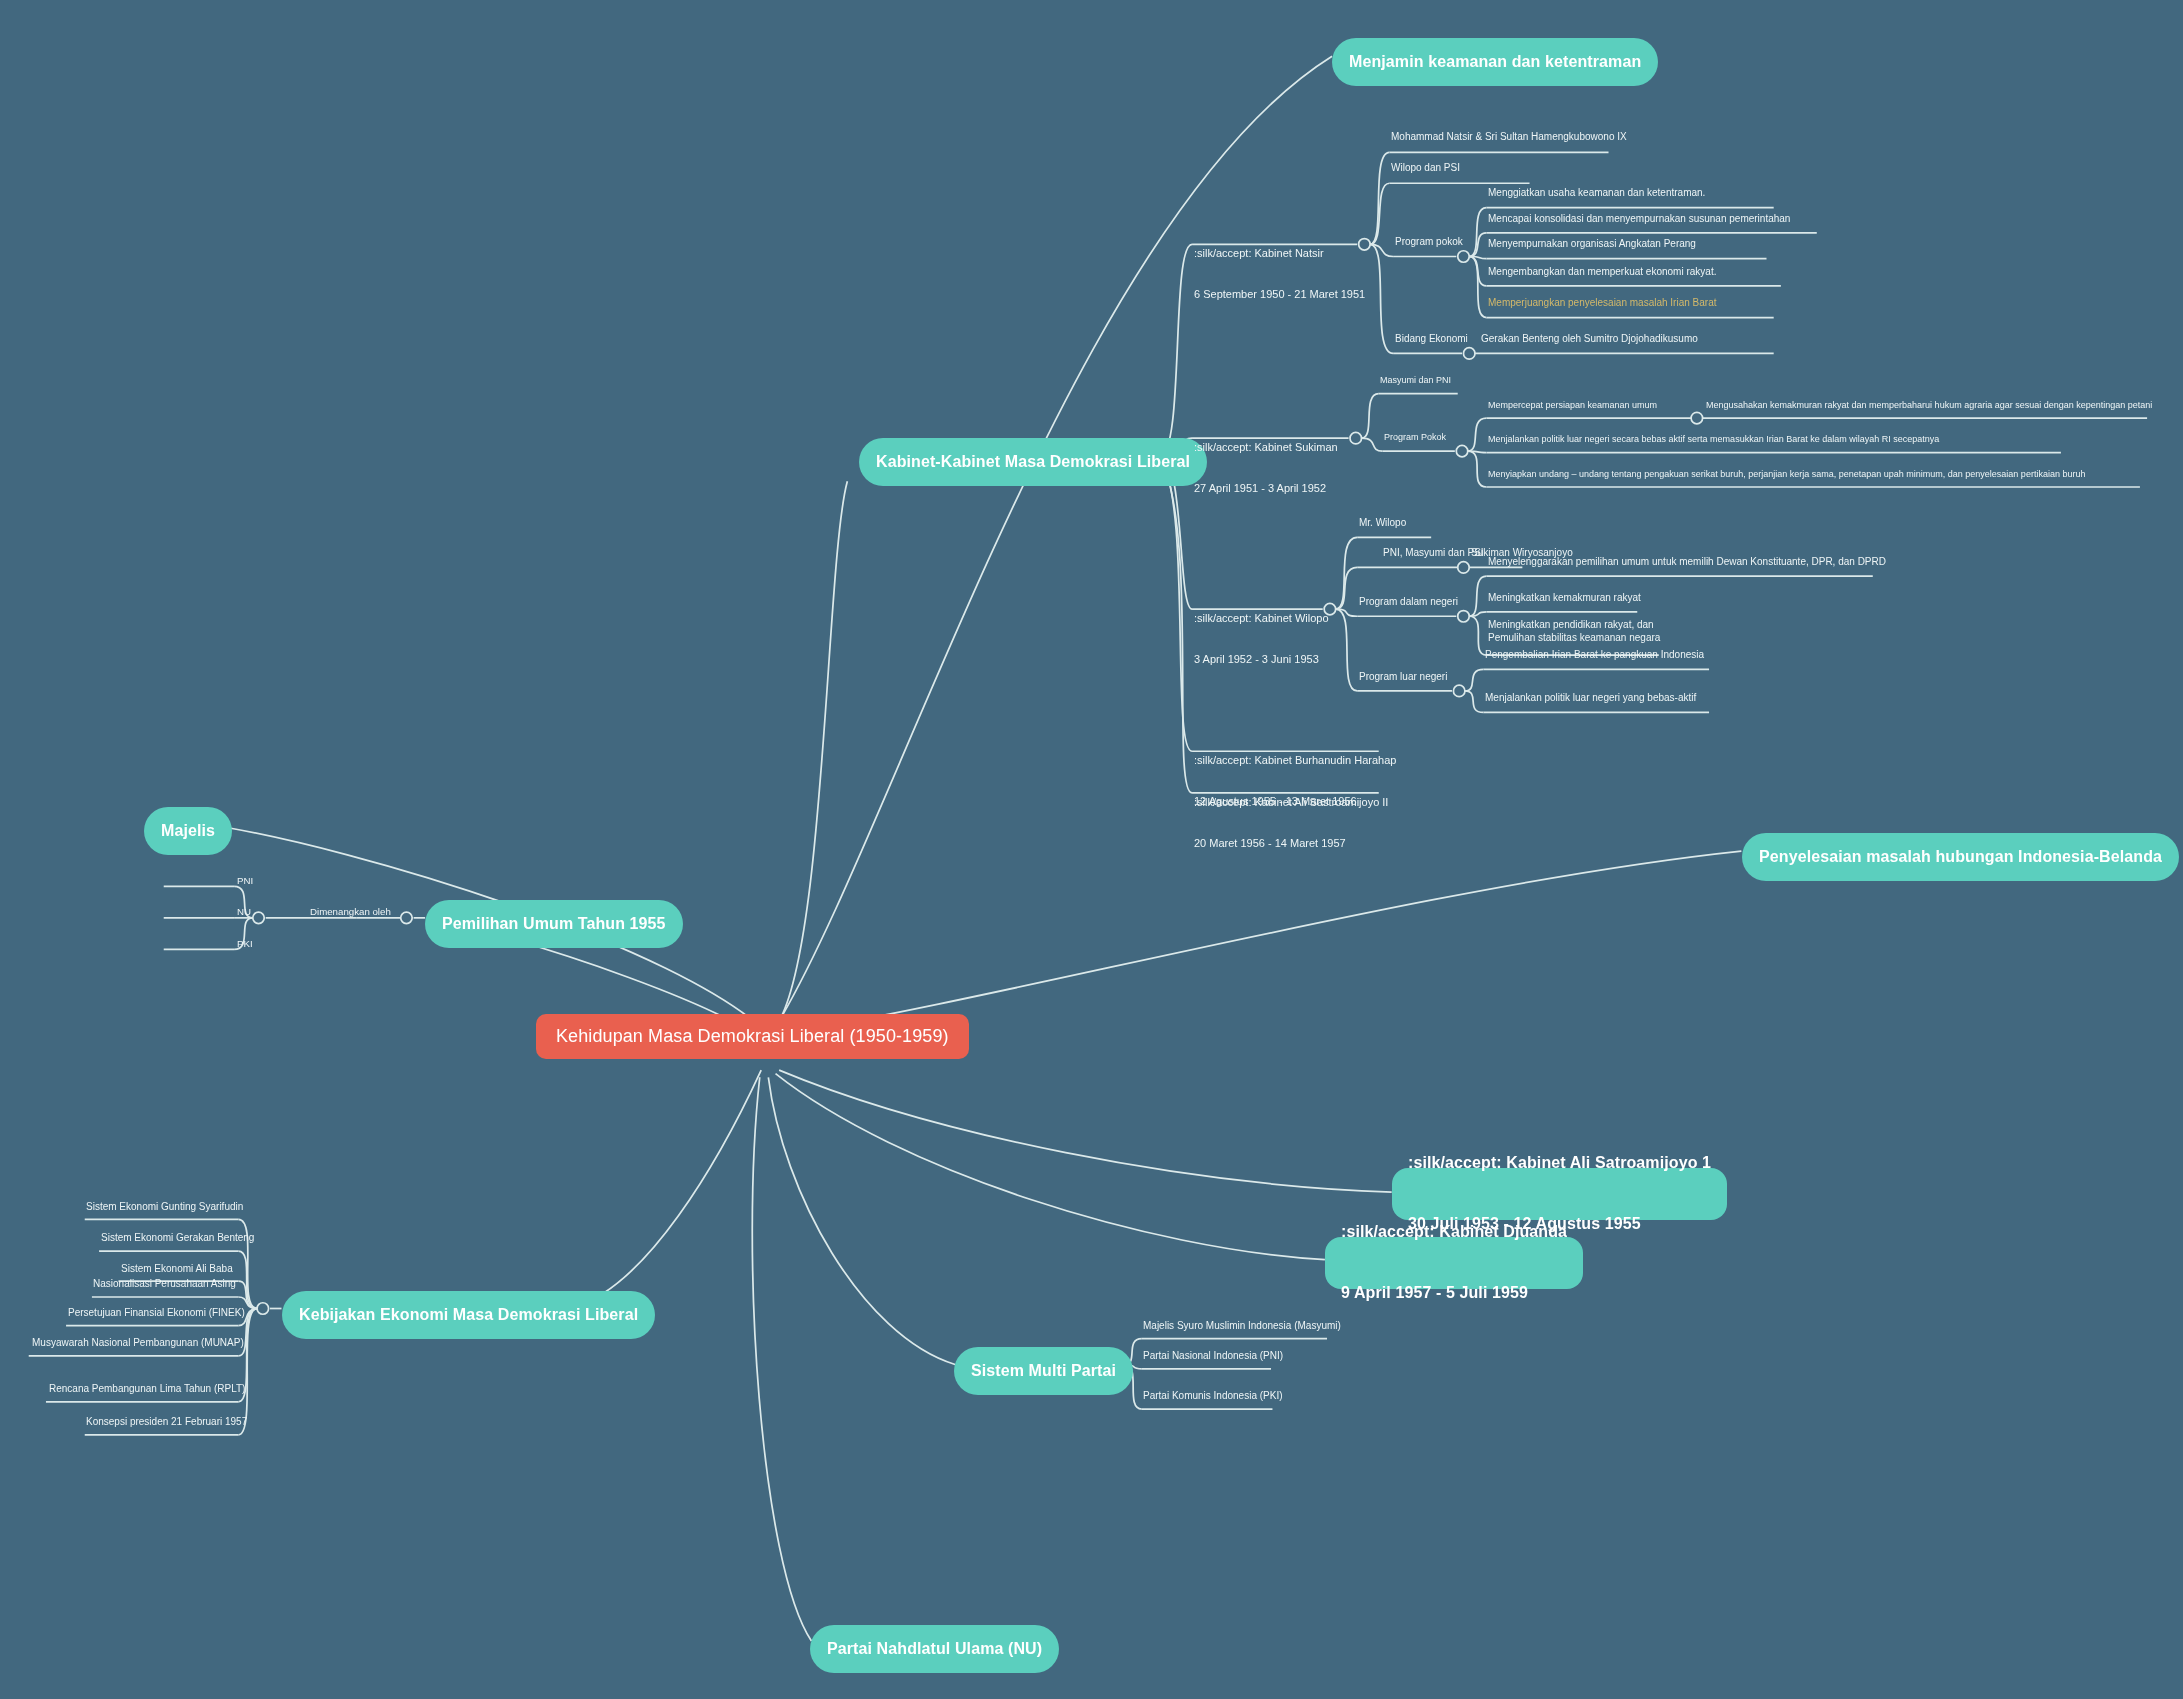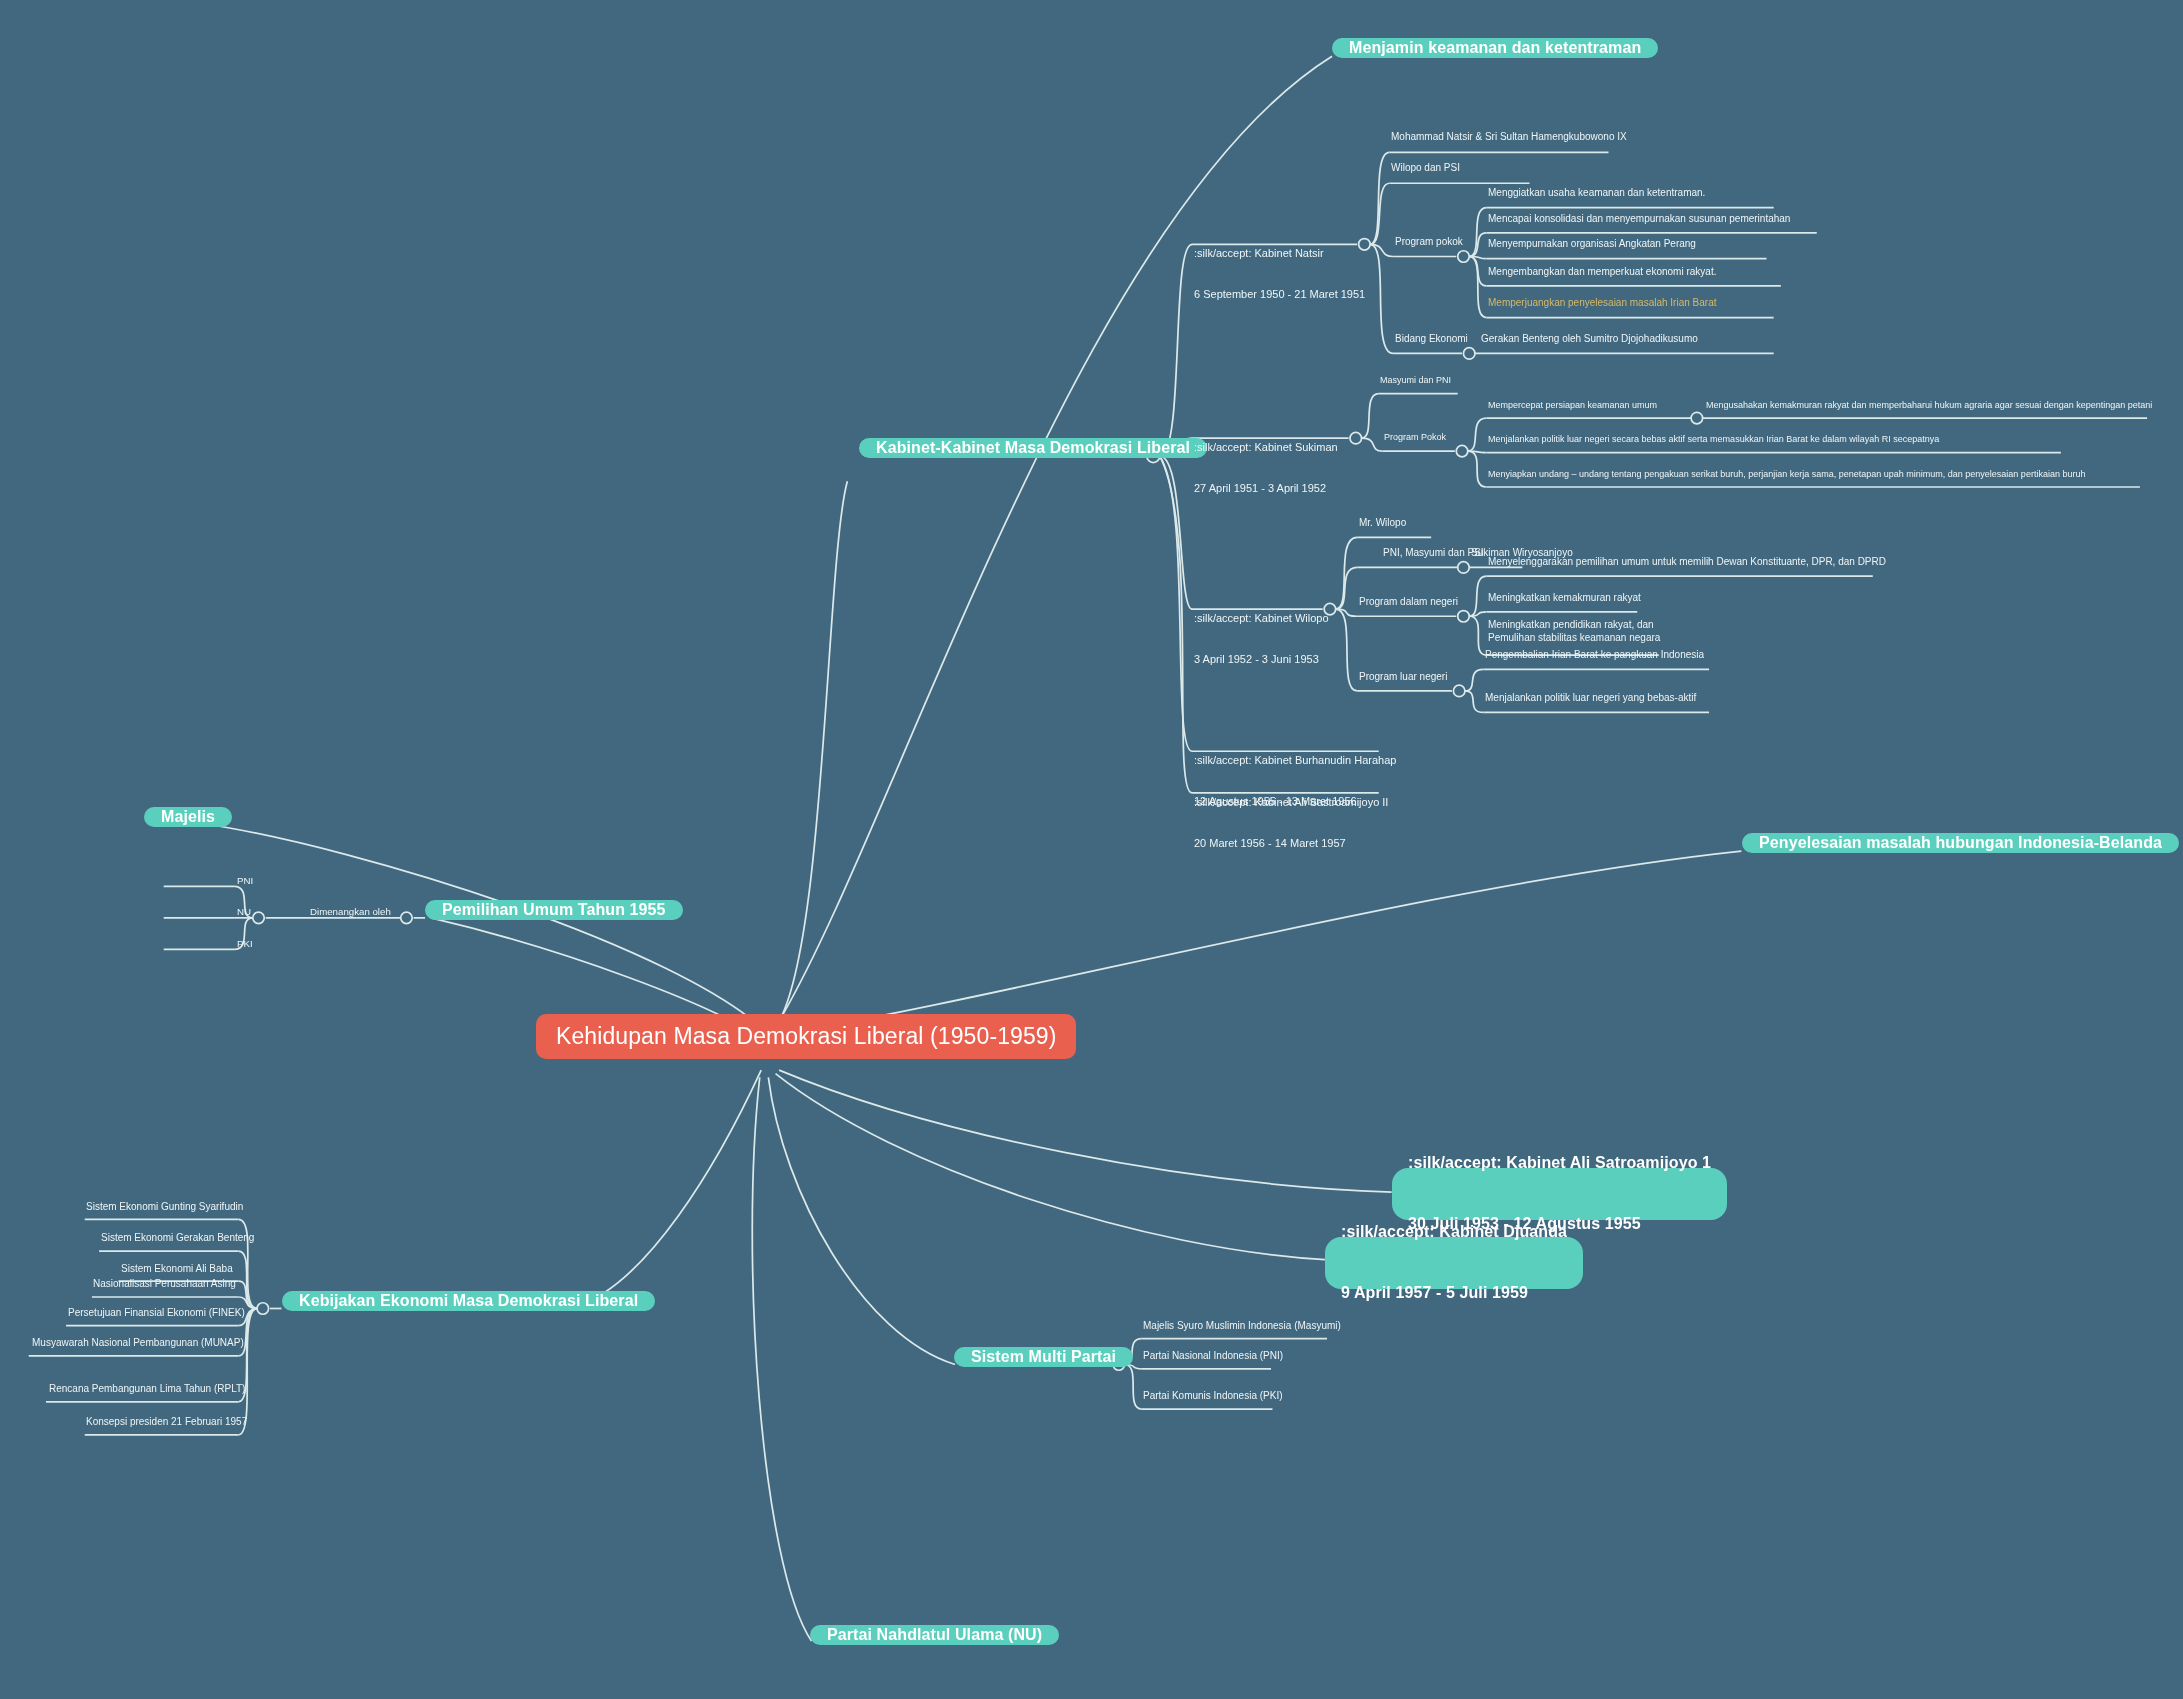--- a/index.html
+++ b/index.html
@@ -39,32 +39,32 @@
     display: flex;
     align-items: center;
     border-radius: 717px;
     box-sizing: border-box;
     color: #ffffff;
     white-space: pre;
     letter-spacing: 0.1px;
   }
   .pill.root {
     background: #e9604f;
-    font-size: 23px;
+    font-size: 18px;
     padding: 0 20px;
     height: 45px;
     border-radius: 10px;
     font-weight: 400;
   }
   .pill.major {
     background: #5bcfbe;
     font-size: 16px;
     font-weight: bold;
     padding: 0 17px;
-    height: 20px;
+    height: 48px;
   }
   .pill.major.two-line {
     height: 52px;
     border-radius: 16px;
     line-height: 1.28;
     align-items: center;
     padding: 0 16px;
   }
   .pill.major.two-line .txt { display:block; }
   

